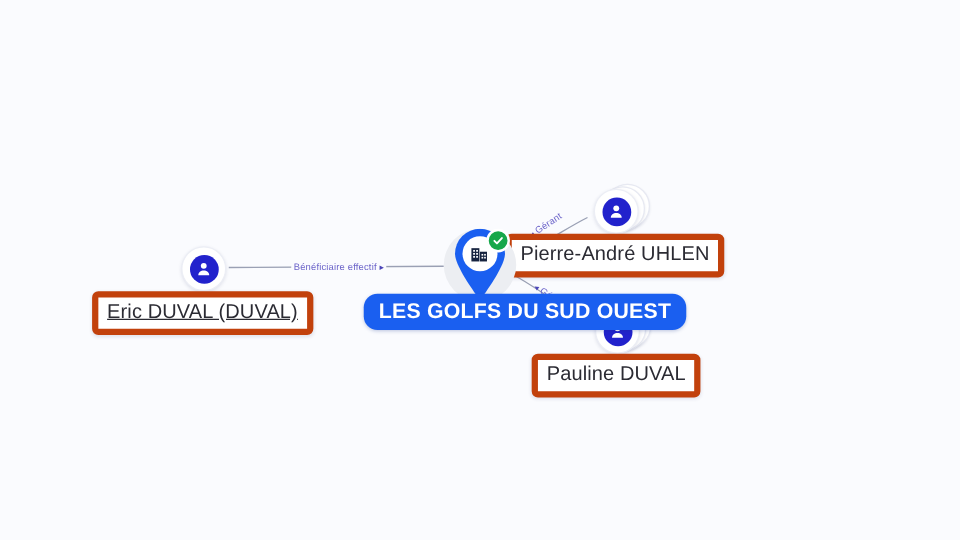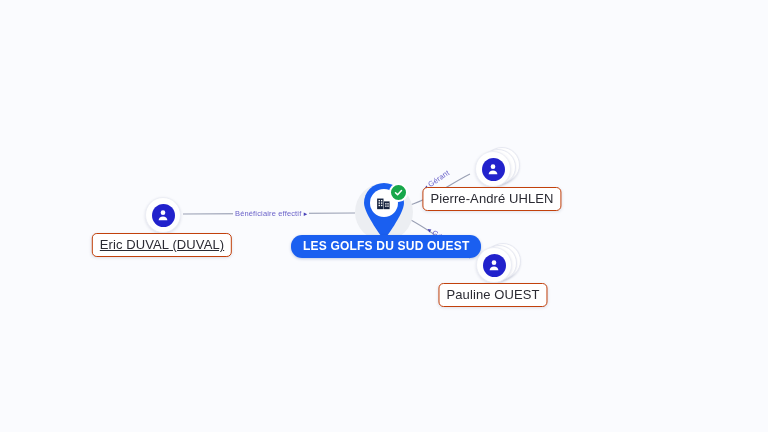--- a/index.html
+++ b/index.html
@@ -73,24 +73,24 @@
     align-items: center;
     justify-content: center;
   }
   .person-icon-svg { display: block; }
 
   
   .node-label {
     position: absolute;
     white-space: nowrap;
     background: #ffffff;
-    border: 1px solid #c2410c;
+    border: 5px solid #c2410c;
     border-radius: 5px;
     padding: 3px 7px 4px 7px;
-    font-size: 13px;
+    font-size: 16px;
     color: #2b2b33;
     box-shadow: 0 1px 3px rgba(30, 40, 90, 0.12);
     letter-spacing: 0.1px;
   }
 
   
   .company-node .halo {
     position: absolute;
     left: 50%;
     top: 50%;
@@ -120,21 +120,21 @@
     justify-content: center;
     z-index: 4;
   }
   .company-chip {
     position: absolute;
     white-space: nowrap;
     background: #1a5ff0;
     color: #ffffff;
     border-radius: 11px;
     padding: 4px 12px 5px 12px;
-    font-size: 12px;
+    font-size: 17px;
     font-weight: 700;
     letter-spacing: 0.2px;
     box-shadow: 0 1px 3px rgba(20, 50, 140, 0.25);
   }
 
   
   .edge-label {
     position: absolute;
     white-space: nowrap;
     font-size: 7.5px;
@@ -222,21 +222,21 @@
       <div class="stack-card sc2"></div>
       <div class="avatar-disc">
         <div class="avatar-inner">
           <svg class="person-icon-svg" width="14" height="14" viewBox="0 0 24 24" fill="#ffffff">
             <circle cx="12" cy="8" r="4"></circle>
             <path d="M4.5 21c0-4.2 3.4-6.6 7.5-6.6s7.5 2.4 7.5 6.6z"></path>
           </svg>
         </div>
       </div>
     </div>
-    <div class="node-label" style="left:50%; top:36px; transform:translateX(-50%);">Pauline OUEST</div>
+    <div class="node-label" style="left:50%; top:36px; transform:translateX(-50%);">Pauline DUVAL</div>
   </div>
 
   <div class="node company-node" style="left:384px; top:212px;">
     <div class="halo"></div>
     <div class="pin-wrap">
       <svg width="46" height="58" viewBox="0 0 46 58" style="position:absolute; left:0; top:0;">
         <path d="M23 57 C23 57 43 31 43 20 A20 20 0 1 0 3 20 C3 31 23 57 23 57 Z" fill="#1a5ff0"></path>
         <circle cx="23" cy="20" r="14" fill="#ffffff"></circle>
       </svg>
       <svg width="17" height="17" viewBox="0 0 24 24" style="position:absolute; left:14px; top:12px; z-index:3;" fill="#17243f">

